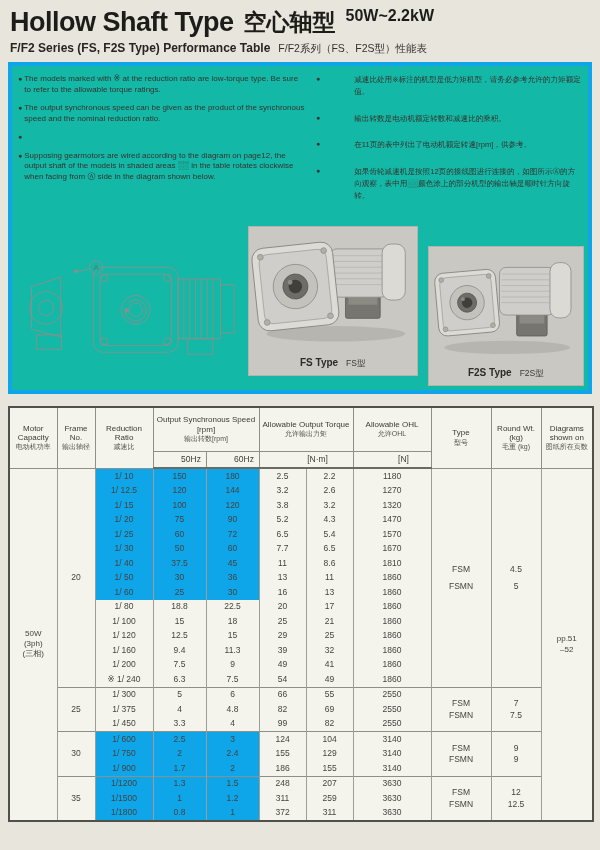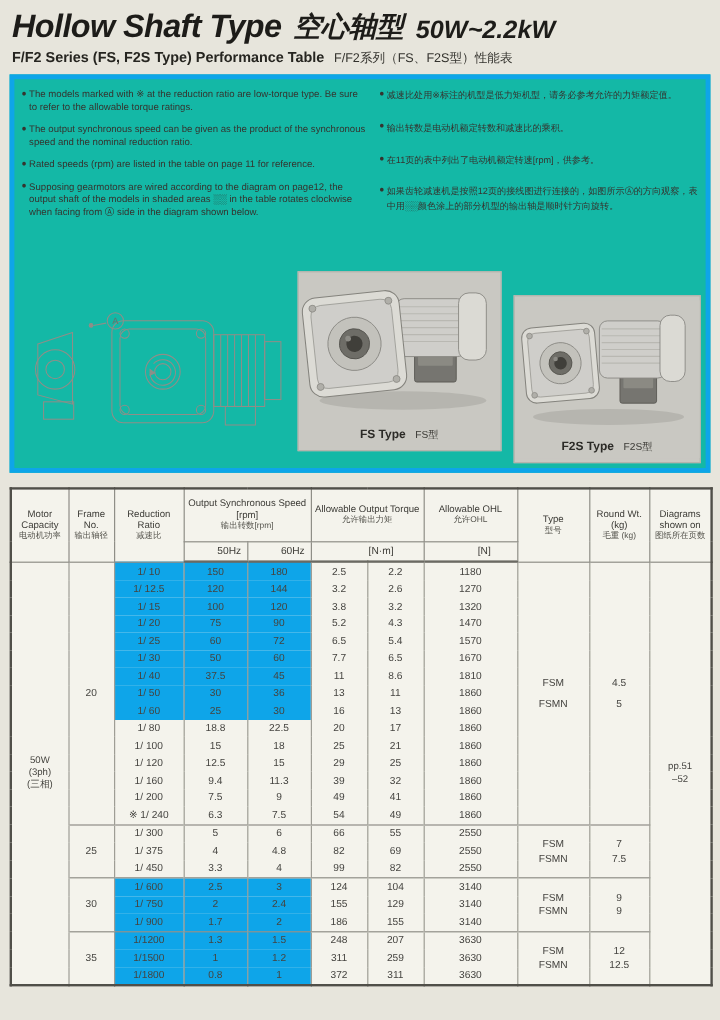--- a/index.html
+++ b/index.html
@@ -3,37 +3,37 @@
 <meta charset="utf-8">
 <style>
   html,body{margin:0;padding:0;}
   body{
     width:600px;height:850px;overflow:hidden;position:relative;
     background:#e7e5dc;color:#2b2a26;
     font-family:"Liberation Sans","DejaVu Sans",sans-serif;
     -webkit-font-smoothing:antialiased;
   }
   .titleblock{padding:7px 10px 0 10px;}
-  .title-line{display:flex;align-items:flex-end;gap:10px;white-space:nowrap;font-style:italic;}
+  .title-line{display:flex;align-items:flex-start;gap:10px;white-space:nowrap;}
   .t-en{font-size:27px;font-weight:bold;letter-spacing:-0.5px;color:#1d1c19;}
   .t-cn{font-size:23px;font-weight:bold;color:#1d1c19;}
-  .t-pw{font-size:21px;font-weight:bold;color:#1d1c19;}
+  .t-pw{font-size:16px;font-weight:bold;color:#1d1c19;}
   .sub-line{margin-top:3px;display:flex;align-items:baseline;gap:8px;white-space:nowrap;}
   .s-en{font-size:12px;font-weight:bold;color:#262520;}
   .s-cn{font-size:10.5px;color:#33322d;}
 
   .notes-box{
     margin:6px 8px 0 8px;border:4px solid #0ea5e9;background:#14b8a6;
     height:332px;position:relative;box-sizing:border-box;
   }
   .notes-grid{display:flex;padding:8px 6px 0 6px;gap:10px;}
   .notes-en{width:288px;font-size:8px;line-height:1.32;color:#35342f;}
   .notes-cn{flex:1;font-size:7.6px;line-height:1.55;color:#35342f;}
   .note{display:flex;margin-bottom:8px;}
-  .notes-cn .note{margin-bottom:15px;}
+  .notes-cn .note{margin-bottom:15px;gap:32px;}
   .bullet{margin-right:2px;font-size:7px;line-height:1.5;}
   .figures-row{position:absolute;left:6px;right:4px;bottom:8px;height:156px;display:flex;align-items:flex-start;}
   .photo-frame{border:1px solid #b4b3ac;background:#c9c8c2;position:relative;box-sizing:border-box;}
   .photo-frame.fs{width:176px;height:150px;margin-left:6px;}
   .photo-frame.f2s{width:162px;height:140px;margin-left:10px;margin-top:20px;}
   .photo-frame svg{display:block;width:100%;height:100%;}
   .caption{position:absolute;left:0;right:0;bottom:5px;text-align:center;white-space:nowrap;}
   .cap-en{font-size:10px;font-weight:bold;color:#2c2b27;margin-right:8px;}
   .cap-cn{font-size:8.5px;color:#3a3934;}
 
@@ -82,21 +82,20 @@
       <div class="note">
           <span class="bullet">●</span>
           <span>The models marked with ※ at the reduction ratio are low-torque type.  Be sure to refer to the allowable torque ratings.</span>
         </div>
       <div class="note">
           <span class="bullet">●</span>
           <span>The output synchronous speed can be given as the product of the synchronous speed and the nominal reduction ratio.</span>
         </div>
       <div class="note">
           <span class="bullet">●</span>
-          <span>Rated speeds (rpm) are listed in the table on page 11 for reference.</span>
         </div>
       <div class="note">
           <span class="bullet">●</span>
           <span>Supposing gearmotors are wired according to the diagram on page12, the output shaft of the models in shaded areas ░░ in the table rotates clockwise when facing from Ⓐ side in the diagram shown below.</span>
         </div>
     </div>
     <div class="notes-cn">
       <div class="note">
           <span class="bullet">●</span>
           <span>减速比处用※标注的机型是低力矩机型，请务必参考允许的力矩额定值。</span>

